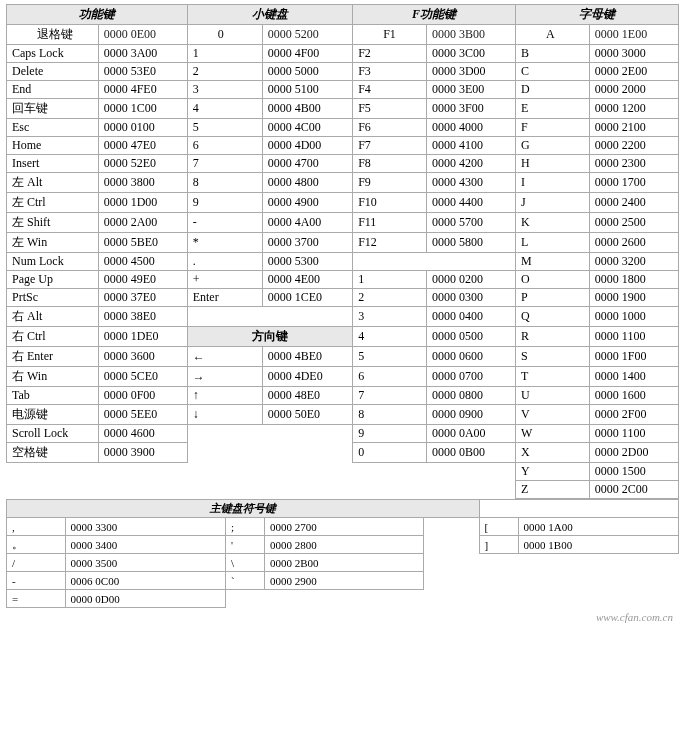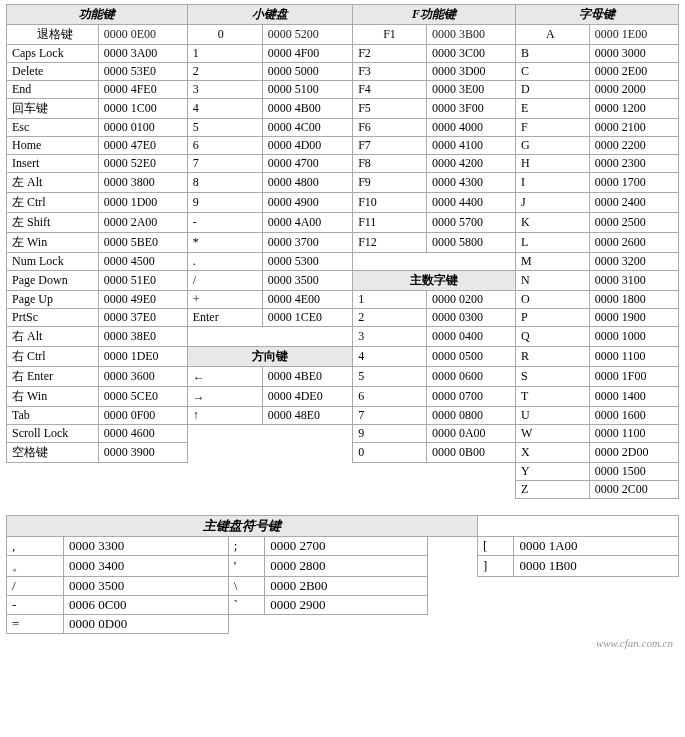--- a/index.html
+++ b/index.html
@@ -199,29 +199,20 @@
         <td>Num Lock</td>
         <td>0000 4500</td>
         <td>.</td>
         <td>0000 5300</td>
         <td style="border:none; background:transparent;"></td>
         <td style="border:none; background:transparent;"></td>
         <td>M</td>
         <td>0000 3200</td>
       </tr>
 
-      <tr>
-        <td>Page Down</td>
-        <td>0000 51E0</td>
-        <td>/</td>
-        <td>0000 3500</td>
-        <td colspan="2" style="background:#e8e8e8; font-weight:bold; text-align:center;">主数字键</td>
-        <td>N</td>
-        <td>0000 3100</td>
-      </tr>
 
       <tr>
         <td>Page Up</td>
         <td>0000 49E0</td>
         <td>+</td>
         <td>0000 4E00</td>
         <td>1</td>
         <td>0000 0200</td>
         <td>O</td>
         <td>0000 1800</td>
@@ -285,20 +276,30 @@
         <td>Tab</td>
         <td>0000 0F00</td>
         <td>↑</td>
         <td>0000 48E0</td>
         <td>7</td>
         <td>0000 0800</td>
         <td>U</td>
         <td>0000 1600</td>
       </tr>
 
+      <tr>
+        <td>电源键</td>
+        <td>0000 5EE0</td>
+        <td>↓</td>
+        <td>0000 50E0</td>
+        <td>8</td>
+        <td>0000 0900</td>
+        <td>V</td>
+        <td>0000 2F00</td>
+      </tr>
 
       <tr>
         <td>Scroll Lock</td>
         <td>0000 4600</td>
         <td style="border:none;"></td>
         <td style="border:none;"></td>
         <td>9</td>
         <td>0000 0A00</td>
         <td>W</td>
         <td>0000 1100</td>
@@ -332,21 +333,21 @@
         <td style="border:none;"></td>
         <td style="border:none;"></td>
         <td style="border:none;"></td>
         <td style="border:none;"></td>
         <td>Z</td>
         <td>0000 2C00</td>
       </tr>
     </tbody>
   </table>
 
-  <table style="border-collapse:collapse; font-size:13px; margin-top:16px; width:100%;">
+  <table style="border-collapse:collapse; font-size:11px; margin-top:0; width:100%;">
     <thead>
       <tr>
         <th colspan="6" style="text-align:center;">主键盘符号键</th>
         <th colspan="2" style="border:1px solid #aaa; background:#fff; font-weight:normal;"></th>
       </tr>
     </thead>
     <tbody>
       <tr>
         <td>,</td>
         <td>0000 3300</td>

